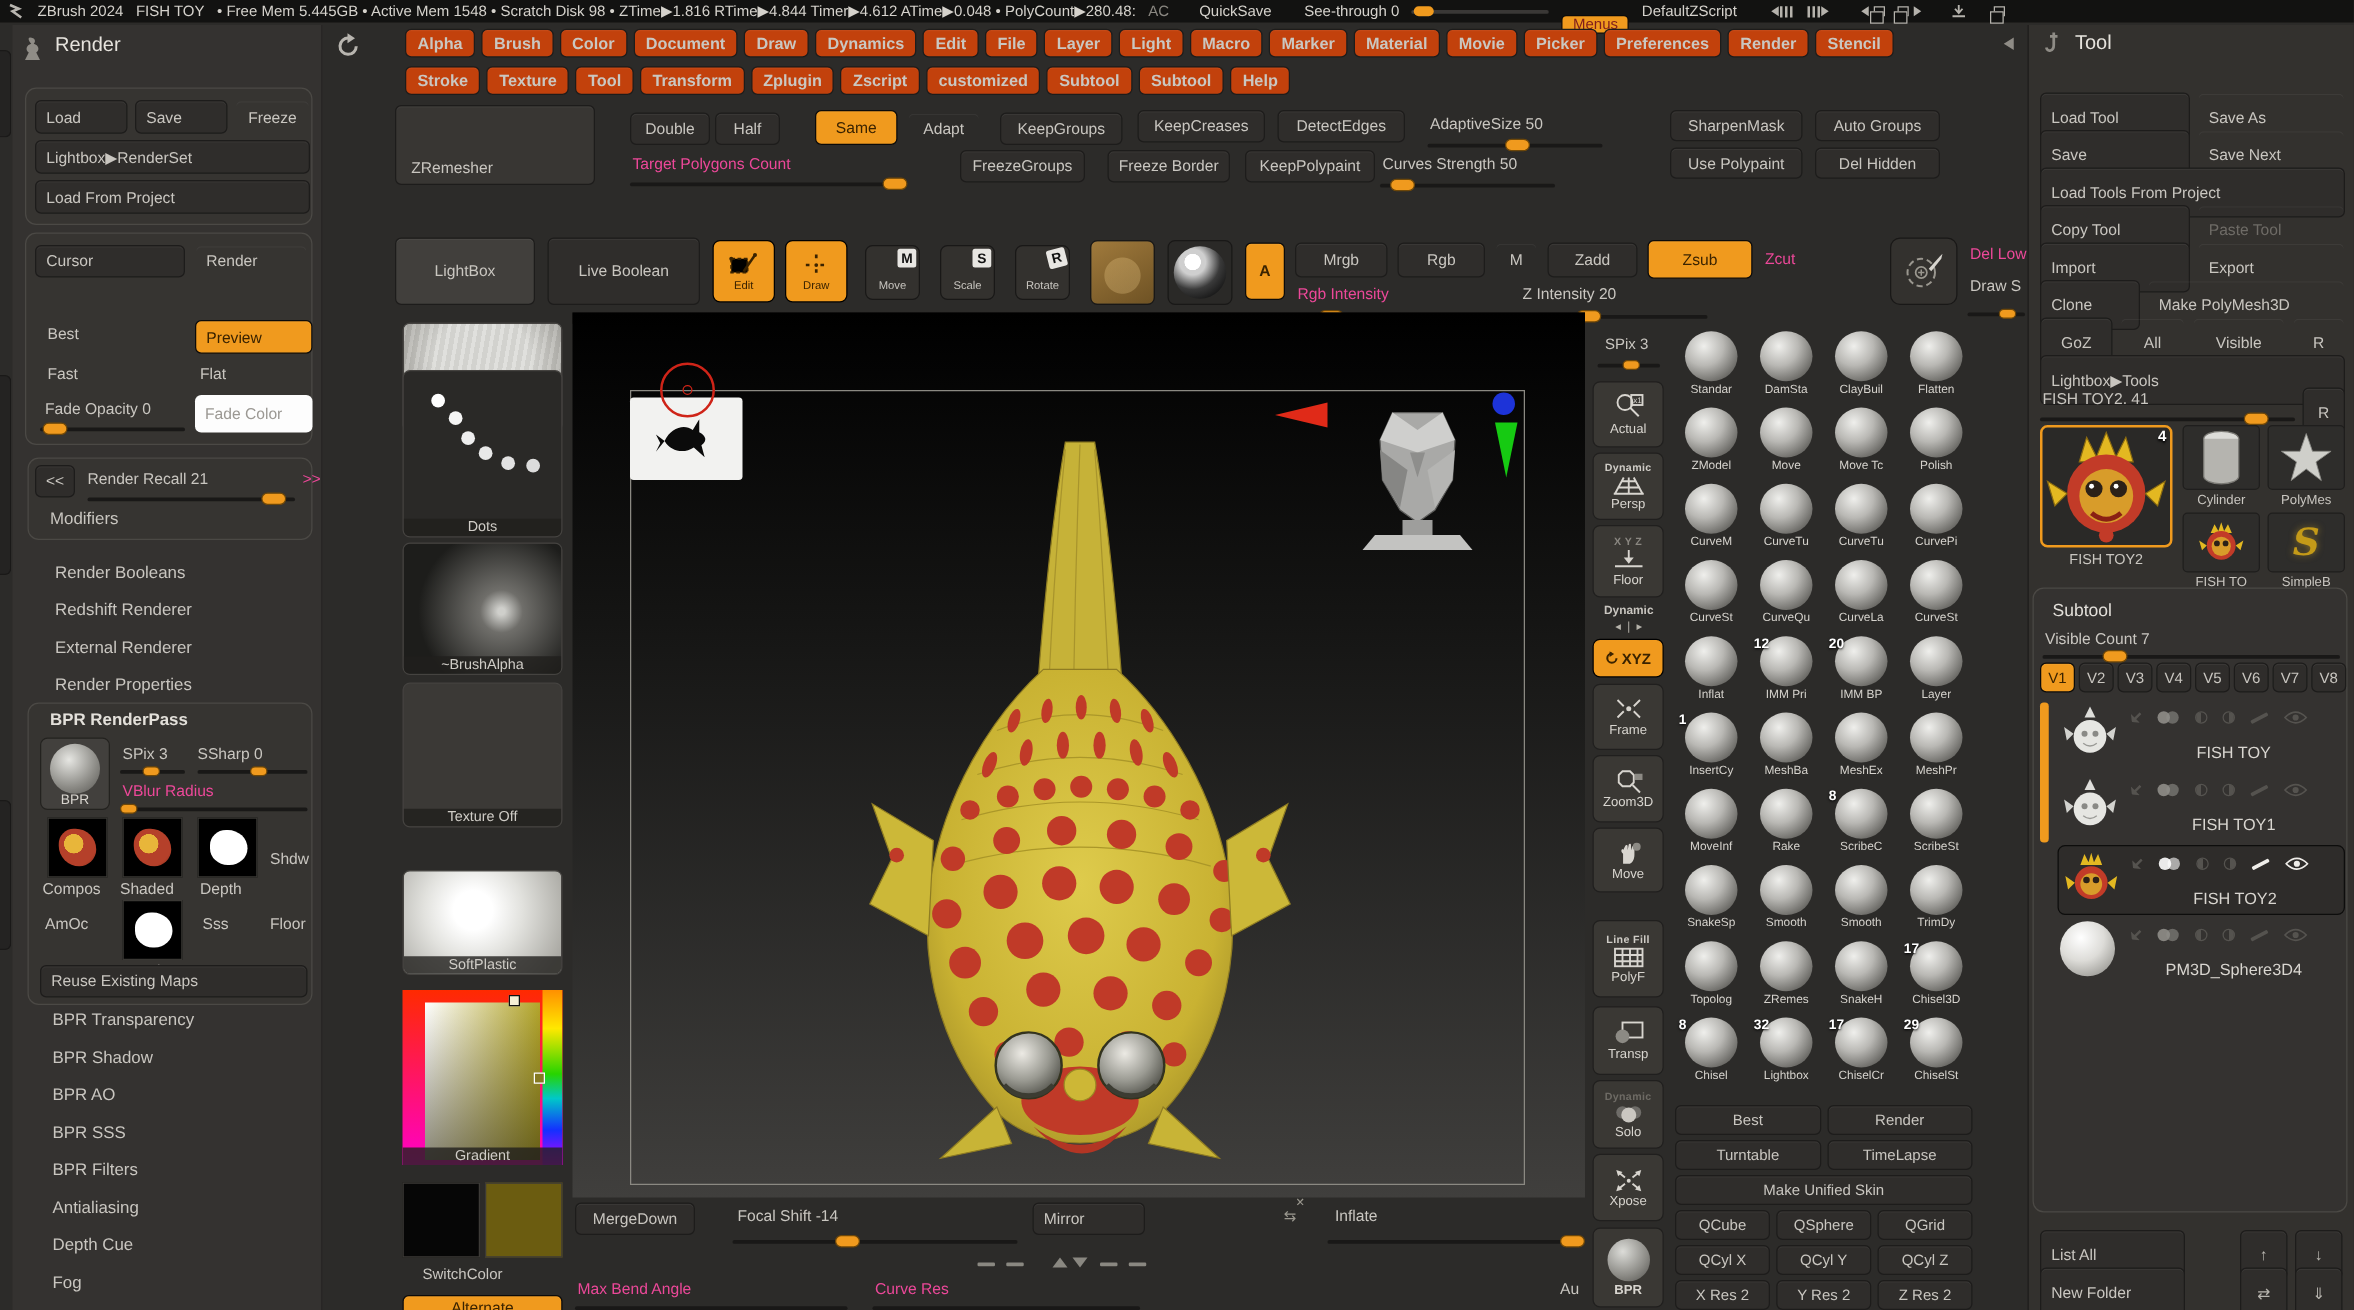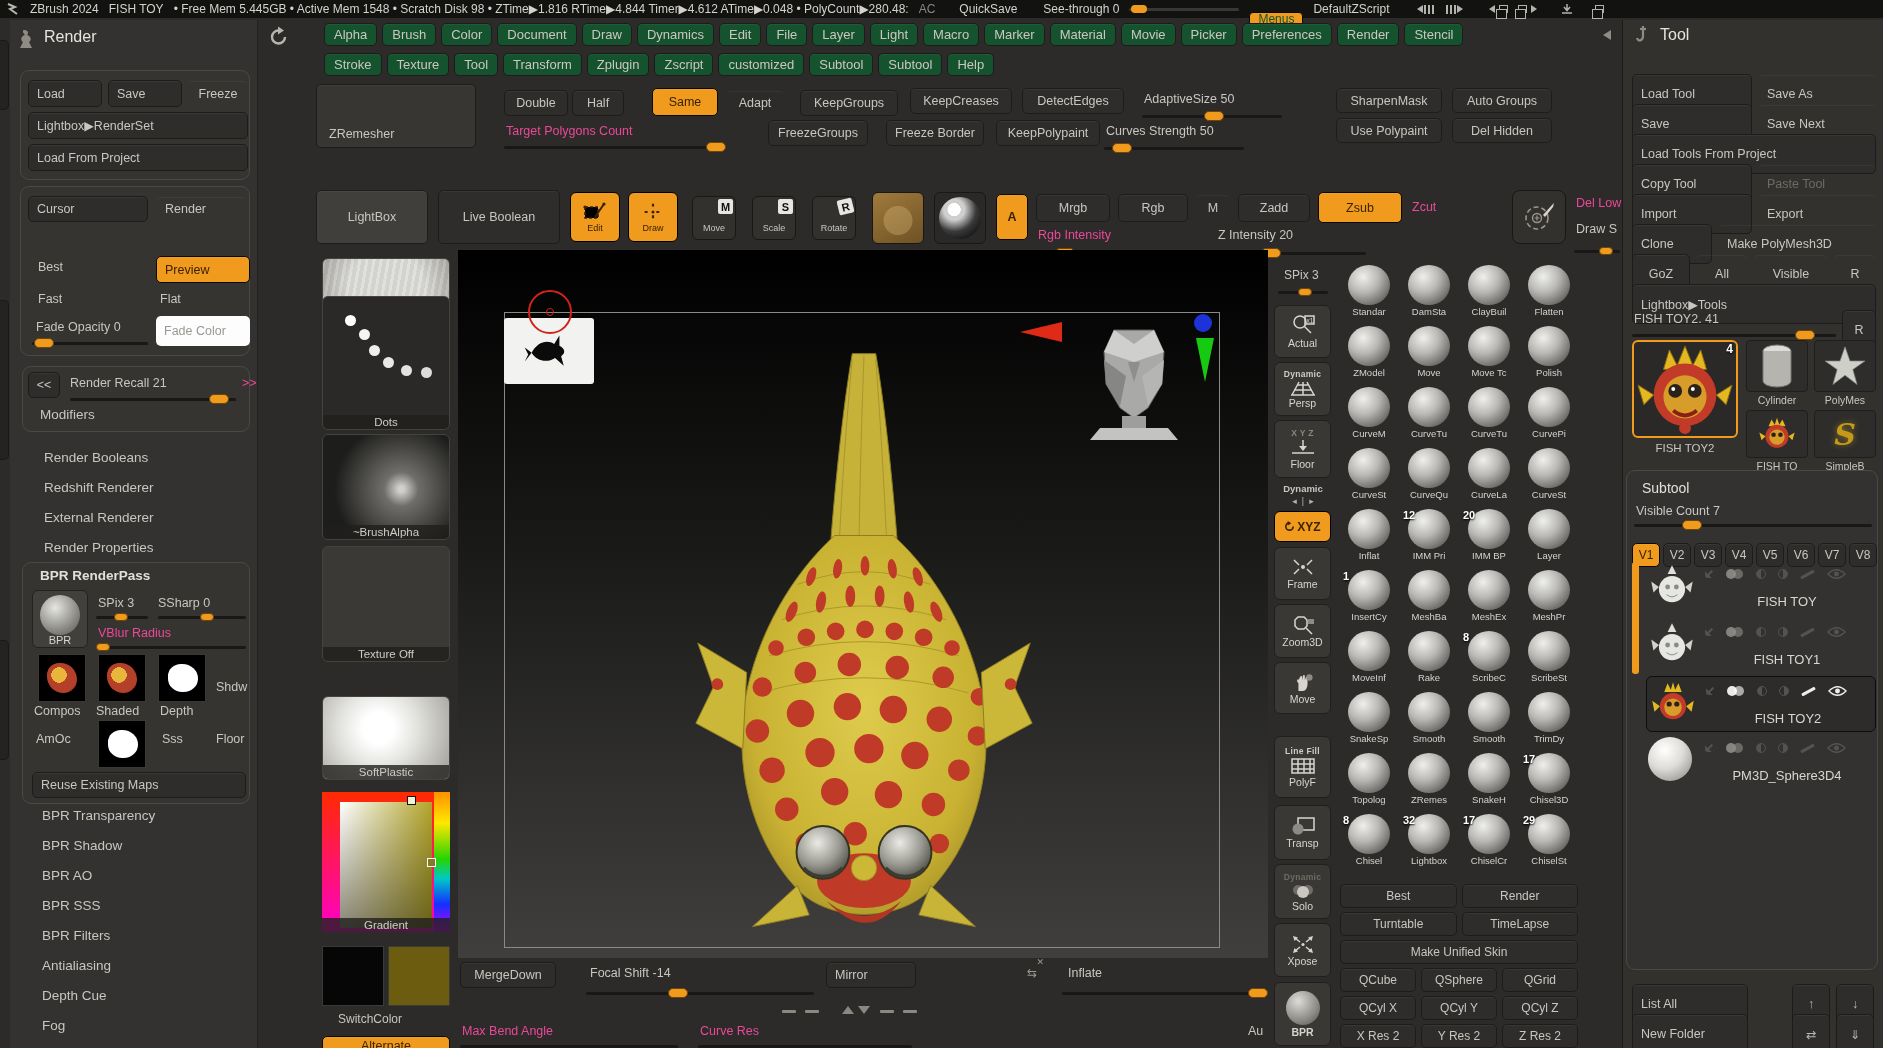--- a/index.html
+++ b/index.html
@@ -22,30 +22,30 @@
   .sec{position:absolute;border:1px solid #4b4945;border-radius:9px;background:#363431;}
   .panel{position:absolute;background:#343230;}
   .ptitle{position:absolute;color:#e6e3dd;font-size:16px;}
   
   #titlebar{position:absolute;left:0;top:0;width:1883px;height:18px;background:#121211;display:flex;
     align-items:center;gap:10px;color:#dedbd5;font-size:12px;padding:0 6px;}
   #titlebar .dim{color:#8a8781;}
   #titlebar .stat{color:#d5d2cc;}
   .tb-mini-slider{position:relative;width:110px;height:3px;background:#3a3836;border-radius:2px;}
   .tb-mini-slider i{position:absolute;left:2px;top:-3px;width:16px;height:8px;background:#f09a1e;border-radius:4px;}
-  .menus-btn{background:#f09a1e;color:#14532d;border:1px solid #0a0a0a;border-radius:4px;padding:0 8px;height:15px;
+  .menus-btn{background:#f09a1e;color:#7f1d1d;border:1px solid #0a0a0a;border-radius:4px;padding:0 8px;height:15px;
     display:flex;align-items:center;font-size:12px;margin-top:20px;}
   .winicon{display:inline-block;width:9px;height:8px;border:1px solid #b5b2ac;position:relative;}
   .winicon::after{content:"";position:absolute;left:-4px;top:3px;width:9px;height:8px;border:1px solid #b5b2ac;background:#121211;}
   .vbar{display:inline-block;width:2px;height:9px;background:#b5b2ac;margin:0 1px;}
   .tri-l{width:0;height:0;border-top:4px solid transparent;border-bottom:4px solid transparent;border-right:6px solid #b5b2ac;display:inline-block;}
   .tri-r{width:0;height:0;border-top:4px solid transparent;border-bottom:4px solid transparent;border-left:6px solid #b5b2ac;display:inline-block;}
   
   .menurow{position:absolute;display:flex;gap:5px;}
-  .mbtn{padding:3px 9px;background:#14532d;color:#cac7c1;font-size:13px;}
+  .mbtn{padding:3px 9px;background:#c2410c;color:#cac7c1;font-size:13px;font-weight:bold;}
   
   #leftdock{left:10px;top:20px;width:248px;height:1028px;background:#343230;border-right:1px solid #242322;}
   .plabel{position:absolute;color:#c9c6c0;font-size:13.5px;white-space:nowrap;cursor:default;}
   .passthumb{position:absolute;width:48px;height:48px;background:#000;border:1px solid #3a3834;}
   .fishblob{position:absolute;left:8px;top:8px;width:30px;height:30px;border-radius:40% 55% 45% 55%;
     background:radial-gradient(circle at 40% 40%,#e8b63a 0 30%,#b5402a 31% 70%,#7a2a18 100%);filter:blur(.4px);}
   .whiteblob{position:absolute;left:9px;top:9px;width:30px;height:28px;background:#fff;border-radius:45% 55% 50% 50%;}
   
   .shitem{position:absolute;left:322px;width:128px;background:#39373410;border:1px solid #454340;border-radius:6px;overflow:hidden;}
   .shlabel{position:absolute;left:0;right:0;bottom:0;text-align:center;font-size:11.5px;color:#cfccc6;background:rgba(32,31,29,.8);padding:1px 0;}
@@ -76,21 +76,21 @@
   .bcell{position:relative;height:59px;display:flex;flex-direction:column;align-items:center;justify-content:flex-start;cursor:default;}
   .bicon{width:42px;height:40px;border-radius:50%;background:radial-gradient(circle at 36% 30%,#efefec 0%,#b9b8b4 40%,#6f6e6a 75%,#4a4946 100%);}
   .blabel{font-size:9.5px;color:#d6d3cd;margin-top:1px;white-space:nowrap;}
   .bbadge{position:absolute;left:3px;top:0;color:#fff;font-size:11px;font-weight:bold;text-shadow:0 1px 2px #000;}
   .grow{display:flex;gap:5px;position:absolute;left:1340px;width:238px;}
   .gbtn{flex:1;height:24px;font-size:12px;}
   
   #toolpanel{left:1622px;top:20px;width:261px;height:1028px;background:#33312e;border-left:1px solid #1c1b1a;}
   .tpbtn{position:absolute;height:40px;}
   .vtab{width:28px;height:24px;padding:0;font-size:12px;}
-  #vtabs{position:absolute;left:1632px;top:530px;display:flex;gap:3px;margin-top:13px;}
+  #vtabs{position:absolute;left:1632px;top:530px;display:flex;gap:3px;}
   .strow{position:absolute;left:1646px;width:230px;height:56px;}
   .strow.ssel{border:1px solid #0d0d0c;border-radius:6px;background:#2e2c2a;}
   .stic{position:absolute;left:2px;top:3px;width:48px;height:48px;}
   .sttg{position:absolute;left:58px;top:8px;width:166px;display:flex;align-items:center;gap:12px;}
   .stname{position:absolute;left:58px;top:34px;width:166px;text-align:center;color:#d9d6d0;font-size:13px;white-space:nowrap;}
   .tg{color:#55534f;display:inline-flex;align-items:center;}
   .tga{width:10px;height:10px;background:currentColor;clip-path:polygon(0 40%,60% 40%,60% 0,100% 50%,60% 100%,60% 60%,0 60%);transform:rotate(135deg);}
   .tgd{width:18px;height:10px;position:relative;color:#8f8d88;}
   .tgd::before,.tgd::after{content:"";position:absolute;top:0;width:10px;height:10px;border-radius:50%;background:currentColor;}
   .tgd::before{left:0;opacity:.9;}.tgd::after{left:7px;opacity:.6;}

